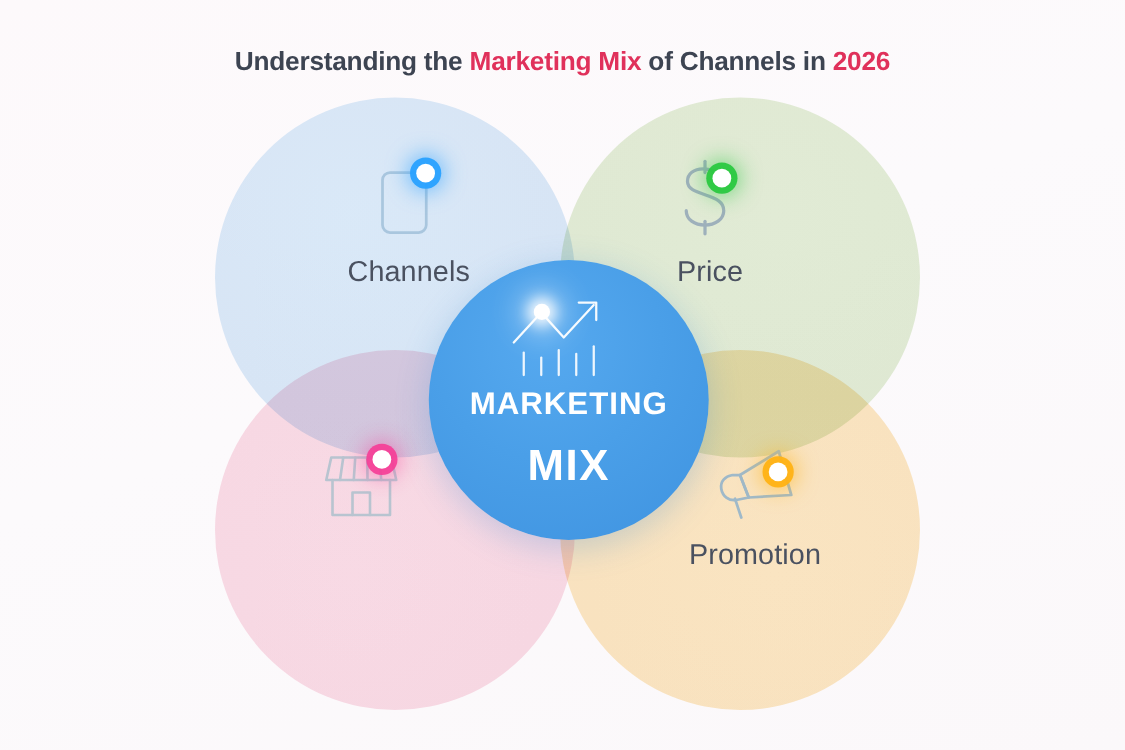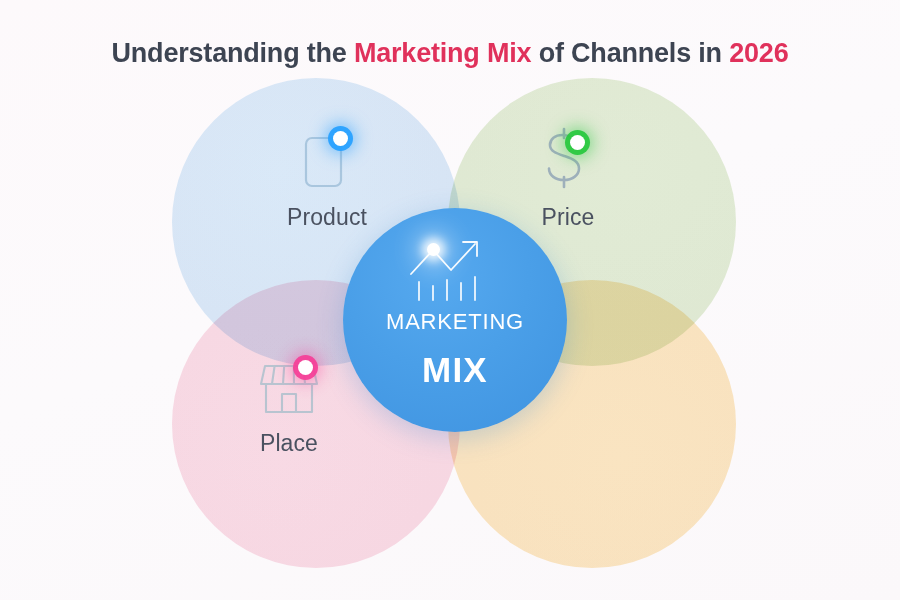--- a/index.html
+++ b/index.html
@@ -23,21 +23,21 @@
     overflow: hidden;
   }
 
   
   #title {
     position: absolute;
     top: 38px;
     left: 0;
     width: 900px;
     text-align: center;
-    font-size: 27px;
+    font-size: 21px;
     font-weight: bold;
     letter-spacing: -0.2px;
     color: #3d4452;
     white-space: nowrap;
   }
   #title .accent { color: #e0315b; }
   #title .seg { display: inline; }
 
   
   #venn {
@@ -117,22 +117,22 @@
     box-sizing: border-box;
   }
   #center-icon {
     width: 104px;
     height: 78px;
     position: relative;
   }
   #center-line1 {
     margin-top: 2px;
     color: #ffffff;
-    font-size: 22px;
-    font-weight: normal;
+    font-size: 25px;
+    font-weight: bold;
     letter-spacing: 0.8px;
     line-height: 1.05;
   }
   #center-line2 {
     color: #ffffff;
     font-size: 35px;
     font-weight: bold;
     letter-spacing: 1.2px;
     line-height: 1.1;
     margin-top: 18px;
@@ -174,21 +174,21 @@
 
   <div class="quad" id="quad-product">
     <div class="quad-icon">
       <div style="position:relative;width:72px;height:68px;">
         <svg width="72" height="68" viewBox="0 0 72 68" fill="none">
           <rect x="15" y="12" width="35" height="48" rx="6" ry="6" stroke="#a9c6de" stroke-width="2.2" fill="none"></rect>
         </svg>
         <div class="glow-dot glow-blue" style="left:42px; top:5px;"></div>
       </div>
     </div>
-    <div class="quad-label">Product</div>
+    <div class="quad-label">Channels</div>
   </div>
 
   <div class="quad" id="quad-price">
     <div class="quad-icon">
       <div style="position:relative;width:72px;height:68px;">
         <svg width="72" height="68" viewBox="0 0 72 68" fill="none">
           <path d="M45 19 C45 12.5, 37 9, 30.5 9 C23 9, 18 13, 18 19
                    C18 25.5, 25 27.5, 32.5 30
                    C41 32.8, 47 35.5, 47 42.5
                    C47 49.5, 40 54, 32 54
@@ -214,23 +214,38 @@
           <line x1="44.8" y1="14" x2="45" y2="32"></line>
           <line x1="54.4" y1="14" x2="56" y2="32"></line>
 
           <path d="M17 32 L17 60 L63 60 L63 32" fill="none"></path>
 
           <path d="M33 60 L33 42 L47 42 L47 60" fill="none"></path>
         </svg>
         <div class="glow-dot glow-pink" style="left:49px; top:8px;"></div>
       </div>
     </div>
-    <div class="quad-label">Place</div>
-  </div>
-
+  </div>
+
+  <div class="quad" id="quad-promotion">
+    <div class="quad-icon">
+      <div style="position:relative;width:86px;height:68px;">
+        <svg width="86" height="68" viewBox="0 0 86 68" fill="none" stroke="#9fb9c9" stroke-width="2.2" stroke-linejoin="round" stroke-linecap="round">
+
+          <path d="M31 28 L62 9 L72 44 L38 46 Z" fill="none"></path>
+
+          <path d="M31 28 L38 46 L28 48 C22 49, 17 45, 16 39 C15 33, 19 29, 25 28 Z" fill="none"></path>
+
+          <path d="M27 47 L32 62" fill="none"></path>
+        </svg>
+        <div class="glow-dot glow-orange" style="left:54px; top:18px;"></div>
+      </div>
+    </div>
+    <div class="quad-label">Promotion</div>
+  </div>
 
   <div id="center">
     <div id="center-icon">
       <svg width="104" height="78" viewBox="0 0 104 78" fill="none" stroke="#ffffff" stroke-width="1.8" stroke-linecap="round" stroke-linejoin="round">
 
         <polyline points="8,44 30,20 48,40 72,14" fill="none" opacity="0.95"></polyline>
 
         <polyline points="60,12 74,12 74,26" fill="none" opacity="0.95"></polyline>
 
         <line x1="16" y1="52" x2="16" y2="70" opacity="0.9"></line>

